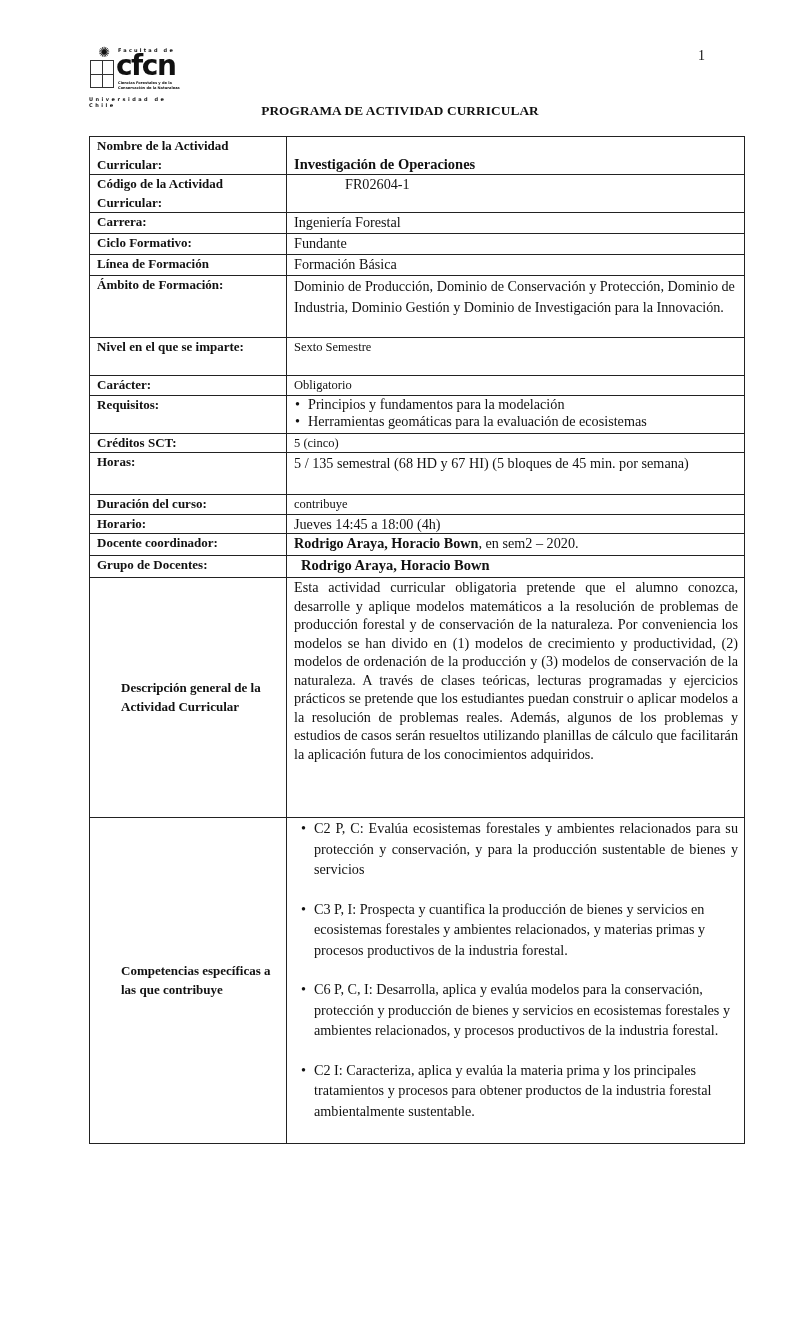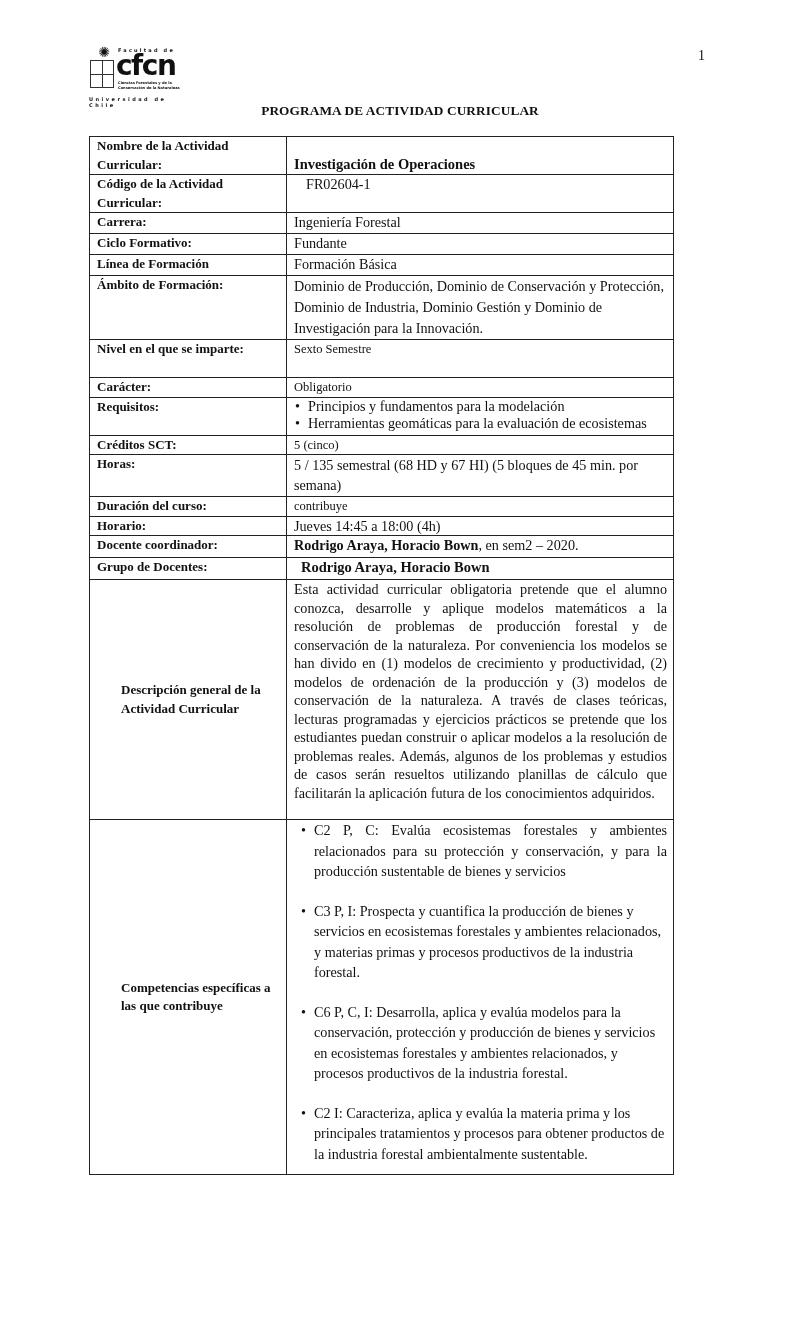--- a/index.html
+++ b/index.html
@@ -8,21 +8,21 @@
   .logo { position:absolute; left:88px; top:44px; width:104px; height:62px; }
   .logo .sun { position:absolute; left:6px; top:2px; width:20px; height:14px; font-size:14px; line-height:14px; text-align:center; }
   .logo .shield { position:absolute; left:2px; top:16px; width:24px; height:28px; border:1px solid #333; box-sizing:border-box; }
   .logo .shield::before { content:""; position:absolute; left:0; top:13px; width:22px; height:1px; background:#333; }
   .logo .shield::after { content:""; position:absolute; left:11px; top:0; width:1px; height:26px; background:#333; }
   .logo .faculty { position:absolute; left:30px; top:3px; font-family:"DejaVu Sans", sans-serif; font-size:5px; letter-spacing:2.2px; font-weight:bold; }
   .logo .brand { position:absolute; left:28px; top:8px; font-family:"DejaVu Sans", sans-serif; font-weight:bold; font-size:28px; letter-spacing:-1.5px; line-height:28px; }
   .logo .tag { position:absolute; left:30px; top:37px; font-family:"DejaVu Sans", sans-serif; font-size:3.6px; line-height:4.5px; font-weight:bold; width:70px; }
   .logo .uni { position:absolute; left:1px; top:52px; font-family:"DejaVu Sans", sans-serif; font-size:5px; letter-spacing:2.5px; font-weight:bold; }
   .doc-title { position:absolute; left:0; width:800px; top:103px; text-align:center; font-weight:bold; font-size:13.3px; letter-spacing:0.1px; }
-  table.program { position:absolute; left:89px; top:136px; width:585px; border-collapse:collapse; font-size:14.2px; }
+  table.program { position:absolute; left:89px; top:136px; width:656px; border-collapse:collapse; font-size:14.2px; }
   table.program td { border:1.2px solid #222; vertical-align:top; padding:0 6px 0 7px; line-height:18.5px; }
   td.lbl { width:159px; font-weight:bold; font-size:13px; padding-left:7px; }
   td.lbl-mid { vertical-align:middle !important; text-align:left; padding-left:31px !important; }
   td.val.small { font-size:12.5px; }
   td.val.bold { font-weight:bold; }
   .justify { text-align:justify; }
   ul.bullets { margin:0; padding:0 0 0 14px; list-style:none; }
   ul.bullets li { position:relative; }
   ul.bullets li::before { content:"•"; position:absolute; left:-13px; top:0; }
   ul.req li { line-height:17px; }
@@ -47,21 +47,21 @@
 <div class="doc-title">PROGRAMA DE ACTIVIDAD CURRICULAR</div>
 
 <table class="program">
   <tbody>
       <tr style="height:38px">
     <td class="lbl">Nombre de la Actividad Curricular:</td>
     <td class="val bold" style="font-size:14.5px; padding-top:18px">Investigación de Operaciones</td>
   </tr>
   <tr style="height:38px">
     <td class="lbl">Código de la Actividad Curricular:</td>
-    <td class="val" style="padding-left:19px">FR02604-1</td>
+    <td class="val" style="padding-left:58px">FR02604-1</td>
   </tr>
   <tr style="height:21px">
     <td class="lbl">Carrera:</td>
     <td class="val">Ingeniería Forestal</td>
   </tr>
   <tr style="height:21px">
     <td class="lbl">Ciclo Formativo:</td>
     <td class="val">Fundante</td>
   </tr>
   <tr style="height:21px">

